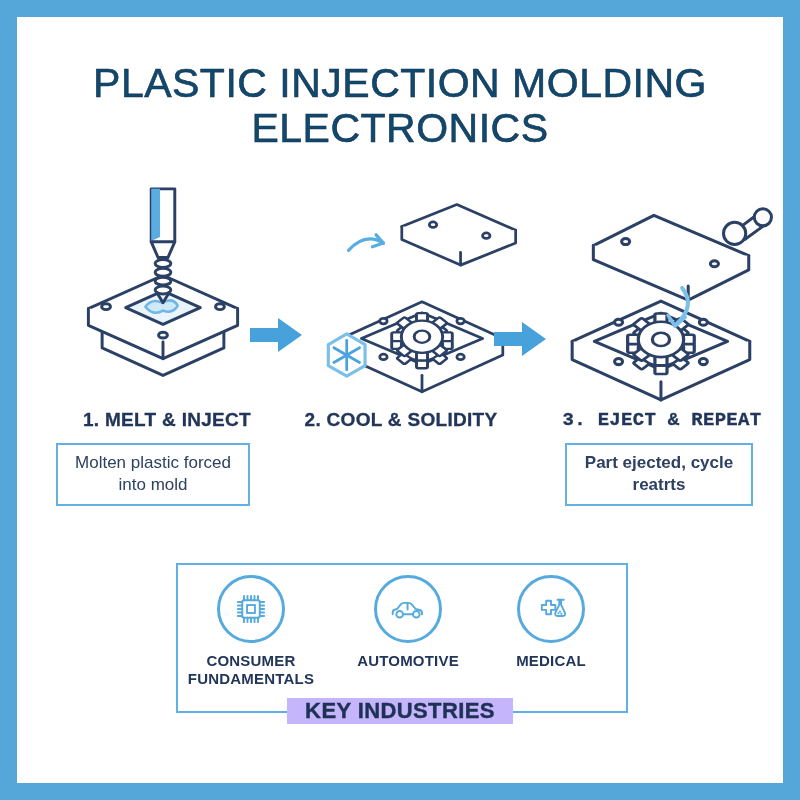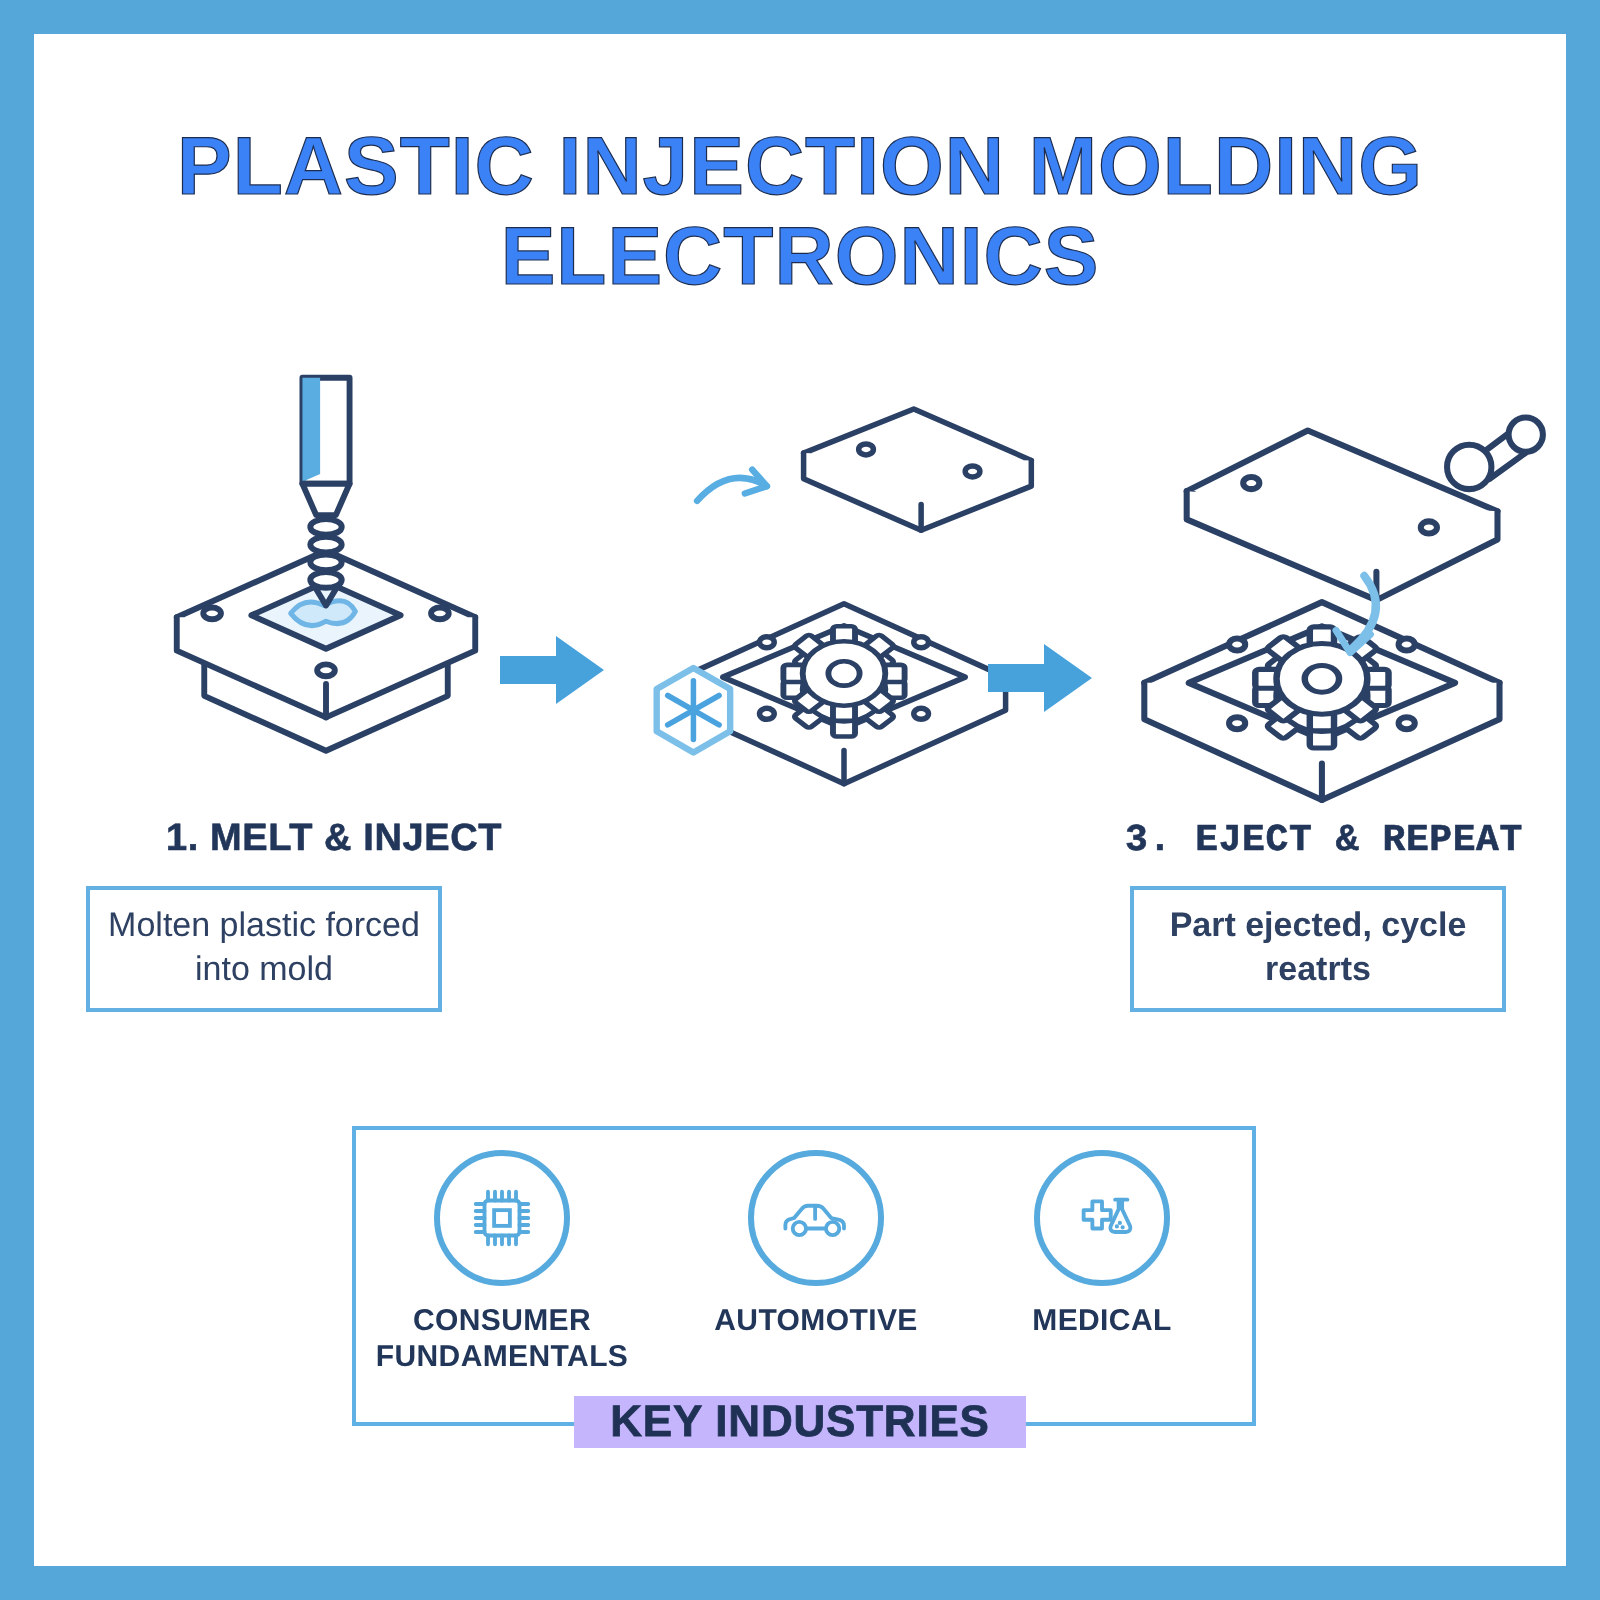--- a/index.html
+++ b/index.html
@@ -1,21 +1,21 @@
 <!DOCTYPE html>
 <html><head>
 <meta charset="utf-8">
 <style>
   html,body{margin:0;padding:0;}
   body{width:800px;height:800px;font-family:"Liberation Sans",sans-serif;}
   .frame{width:800px;height:800px;box-sizing:border-box;background:#55a7d9;padding:17px;}
   .canvas{position:relative;width:766px;height:766px;background:#ffffff;overflow:hidden;}
 
   .title{position:absolute;top:44px;left:0;width:100%;text-align:center;
-         color:#3b82f6;font-weight:700;font-size:41px;line-height:1.1;
+         color:#0c4a6e;font-weight:400;font-size:41px;line-height:1.1;
          letter-spacing:.5px;-webkit-text-stroke:.6px #1c2c4e;}
 
   .ill{position:absolute;}
   .ill svg{display:block;width:100%;height:100%;}
   .ill-1{left:38px;top:164px;width:216px;height:216px;}
   .ill-2{left:304px;top:182px;width:202px;height:202px;}
   .ill-3{left:538px;top:166px;width:222px;height:222px;}
   .flow-arrow{position:absolute;width:52px;height:38px;}
   .arrow-1{left:233px;top:299px;}
   .arrow-2{left:477px;top:303px;}
@@ -23,21 +23,21 @@
   .step-label{position:absolute;top:392px;text-align:center;color:#22365a;
               font-weight:700;font-size:19px;letter-spacing:.3px;
               -webkit-text-stroke:.3px #22365a;}
   .label-1{left:20px;width:260px;}
   .label-2{left:254px;width:260px;}
   .label-3{left:515px;width:260px;font-family:Liberation Mono, monospace;}
 
   .desc-box{position:absolute;top:426px;box-sizing:border-box;
             border:2px solid #63b1e2;background:#fff;color:#2e4162;
             font-size:17px;line-height:1.32;text-align:center;padding:7px 6px;}
-  .box-1{left:26px;width:178px;}
+  .box-1{left:39px;width:194px;}
   .box-2{left:300px;width:166px;border:none;border-top:3px solid #5fb0e5;padding-top:10px;}
   .box-3{left:548px;width:188px;font-weight:bold;}
 
   .panel{position:absolute;left:159px;top:546px;width:452px;height:150px;
          box-sizing:border-box;border:2px solid #5fb0e5;background:#fff;}
   .industry{position:absolute;top:10px;text-align:center;}
   .industry .circle{width:62px;height:62px;border:3.5px solid #56aadd;border-radius:50%;
                     margin:0 auto;display:flex;align-items:center;justify-content:center;background:#fff;}
   .industry .circle svg{display:block;}
   .industry .ind-label{margin-top:9px;color:#22365a;font-weight:700;font-size:15px;
@@ -191,20 +191,21 @@
           <use href="#gs3"></use>
         </g>
         <g fill="none" stroke="#7cc0ea" stroke-width="4" stroke-linecap="round" stroke-linejoin="round">
           <path d="M126,104 q14,18 -6,36"></path>
           <path d="M129,133 L119,142 L112,131" stroke-width="3.5"></path>
         </g>
       </svg>
     </div>
 
     <div class="step-label label-1">1. MELT &amp; INJECT</div>
+    <div class="step-label label-2">2. COOL &amp; SOLIDITY</div>
     <div class="step-label label-3">3. EJECT &amp; REPEAT</div>
 
     <div class="desc-box box-1">Molten plastic forced into mold</div>
     <div class="desc-box box-3">Part ejected, cycle reatrts</div>
 
     <div class="panel">
 
       <div class="industry ind-1">
         <div class="circle">
           <svg width="42" height="42" viewBox="0 0 48 48" fill="none" stroke="#56aadd" stroke-width="2.2" stroke-linecap="round">

